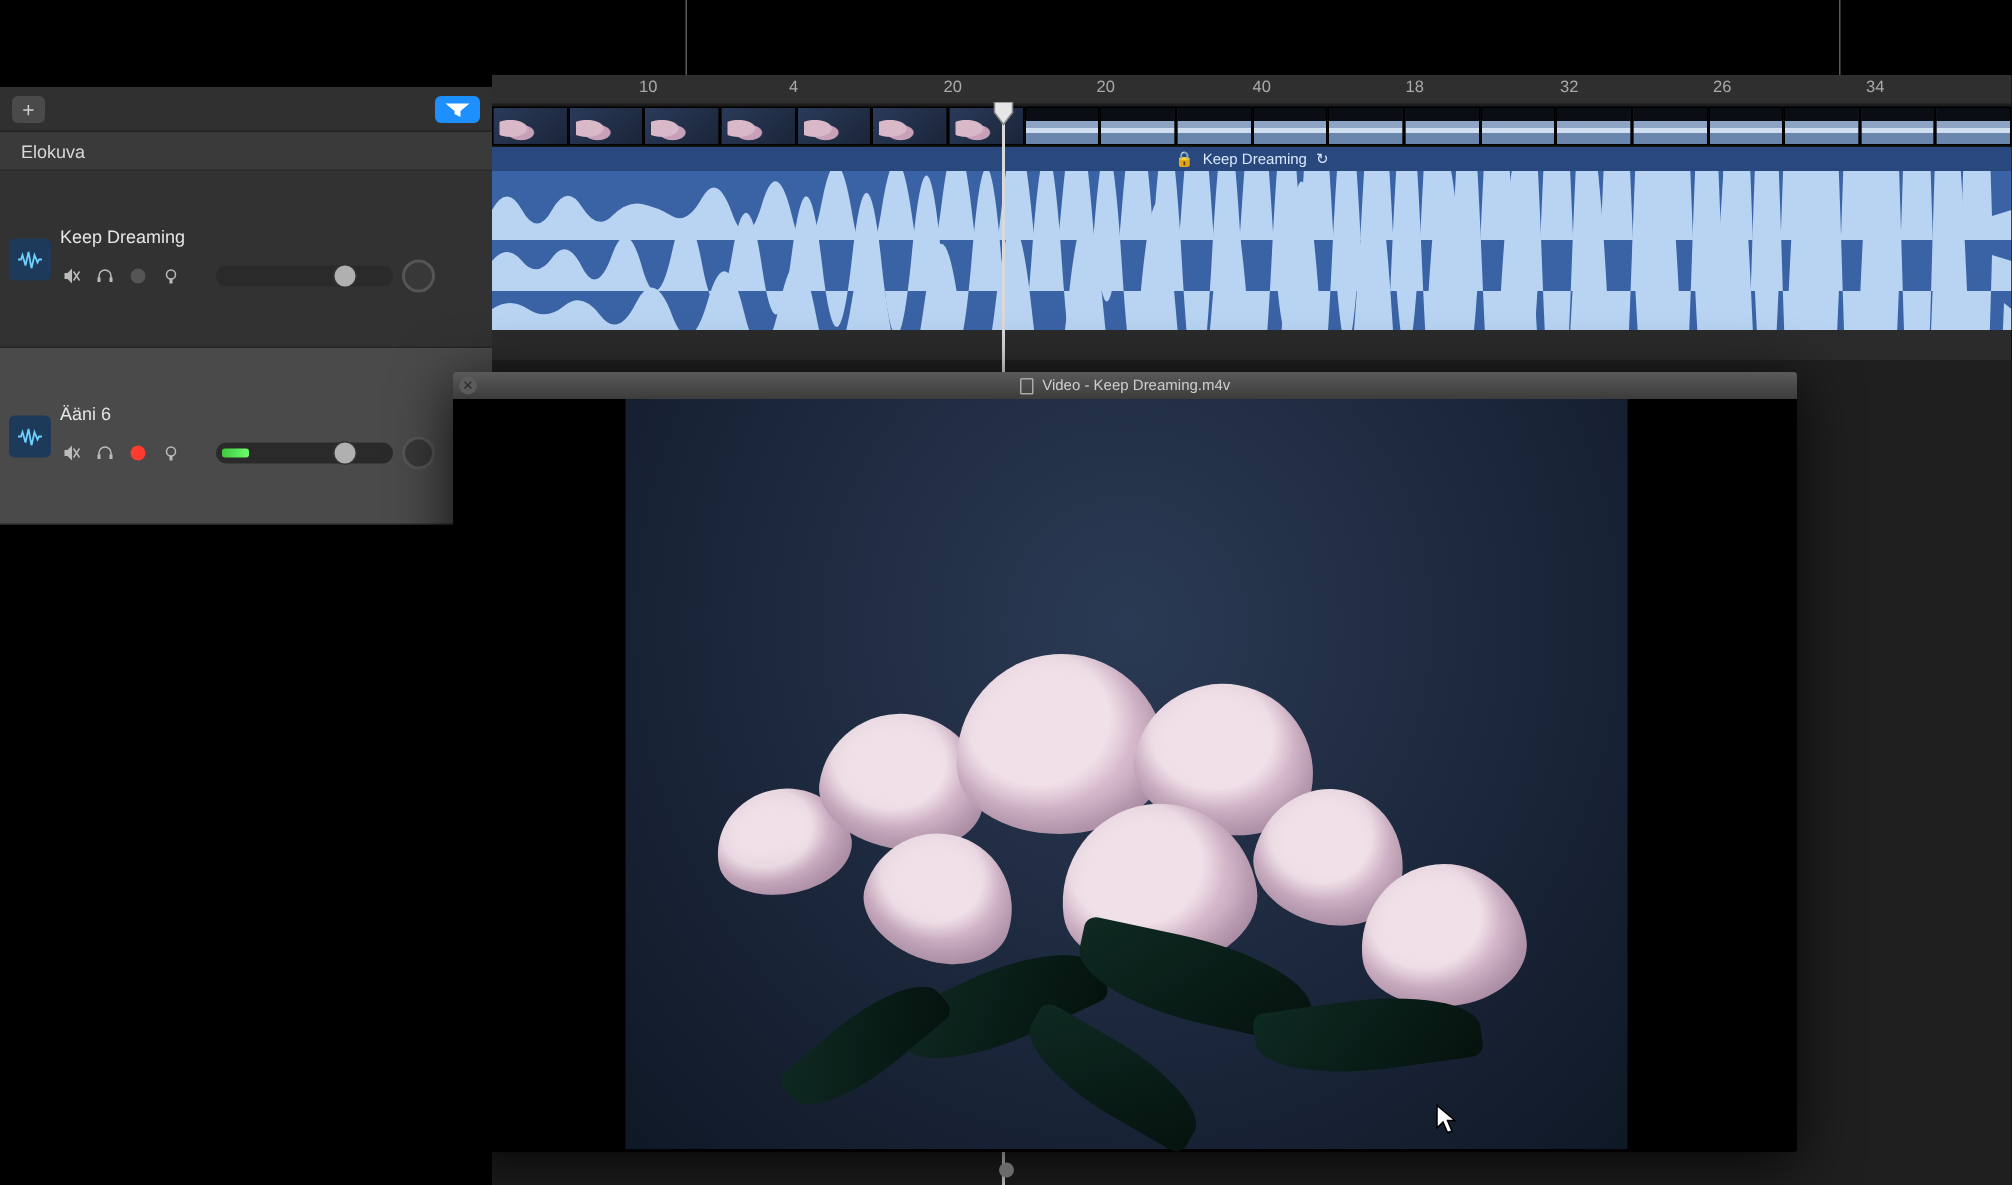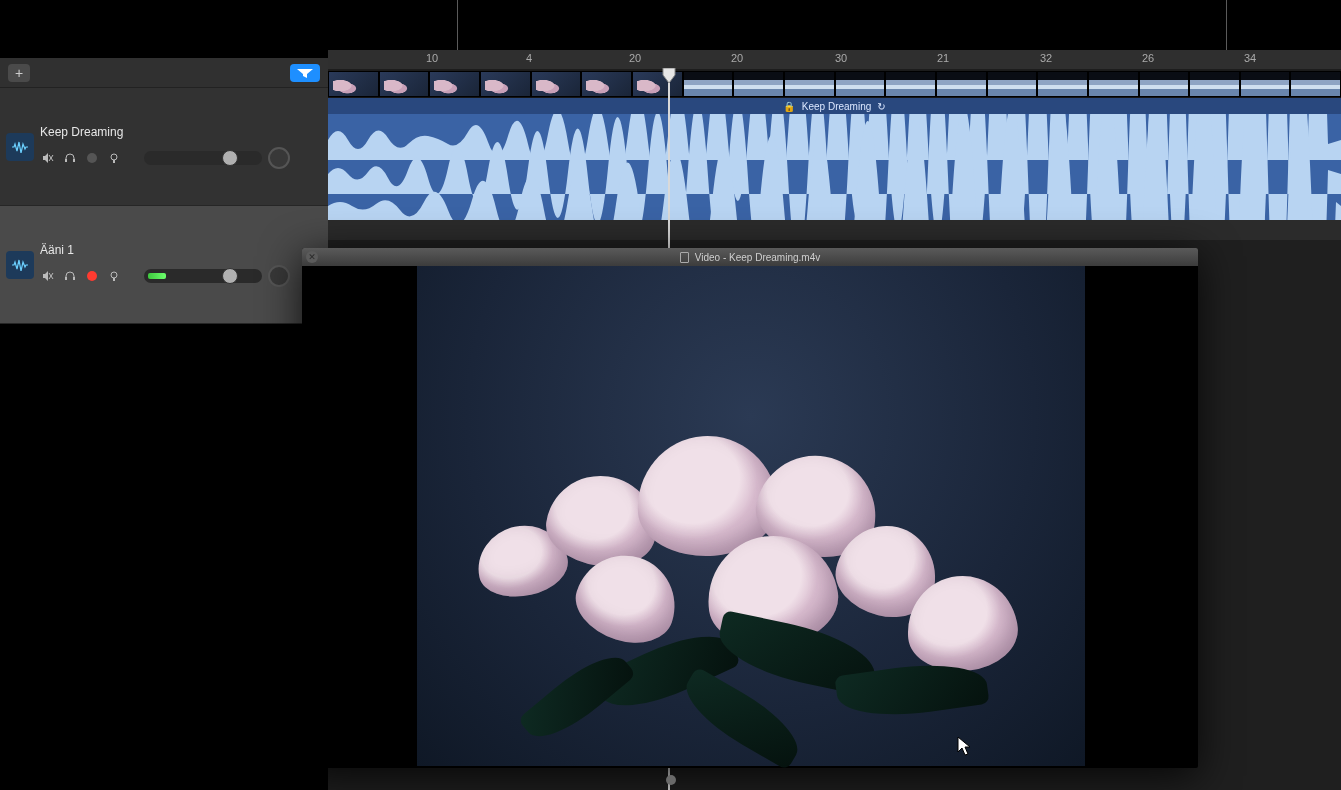--- a/index.html
+++ b/index.html
@@ -86,20 +86,23 @@
 
   <div class="sidebar">
     <div class="sidebar-toolbar">
       <div class="add-btn">+</div>
       <div class="filter-btn">
         <svg width="18" height="12" viewBox="0 0 18 12">
             <path d="M1 2h16L11 7v4l-4-2V7z"></path>
           </svg>
       </div>
     </div>
+    <div class="track-header-row">
+      <span>Elokuva</span>
+    </div>
 
     <div class="track audio1">
       <div class="icon-cell">
         <div class="icon-box">
           <svg width="18" height="12" viewBox="0 0 18 12">
               <path d="M1 6h2l1-3 2 7 2-9 2 11 2-9 2 5 1-2h2" stroke="#6cd0ff" stroke-width="1.2" fill="none"></path>
             </svg>
         </div>
       </div>
       <div class="body">
@@ -139,21 +142,21 @@
 
     <div class="track audio2">
       <div class="icon-cell">
         <div class="icon-box">
           <svg width="18" height="12" viewBox="0 0 18 12">
               <path d="M1 6h2l1-3 2 7 2-9 2 11 2-9 2 5 1-2h2" stroke="#6cd0ff" stroke-width="1.2" fill="none"></path>
             </svg>
         </div>
       </div>
       <div class="body">
-        <div class="track-name">Ääni 1</div>
+        <div class="track-name">Ääni 6</div>
         <div class="controls-row">
           <span class="ctrl">
             <svg width="12" height="12" viewBox="0 0 12 12">
                 <path d="M1 4h2l3-3v10l-3-3H1z" fill="#bbb"></path>
                 <line x1="7" y1="3" x2="11" y2="9" stroke="#bbb"></line>
                 <line x1="11" y1="3" x2="7" y2="9" stroke="#bbb"></line>
               </svg>
           </span>
           <span class="ctrl">
             <svg width="12" height="12" viewBox="0 0 12 12">
@@ -185,22 +188,22 @@
   <div class="zoom">
       <div class="zthumb"></div>
     </div>
 
   <div class="timeline">
     <div class="ruler">
       <span class="tick" style="left:98px">10</span>
       <span class="tick" style="left:198px">4</span>
       <span class="tick" style="left:301px">20</span>
       <span class="tick" style="left:403px">20</span>
-      <span class="tick" style="left:507px">30</span>
-      <span class="tick" style="left:609px">21</span>
+      <span class="tick" style="left:507px">40</span>
+      <span class="tick" style="left:609px">18</span>
       <span class="tick" style="left:712px">32</span>
       <span class="tick" style="left:814px">26</span>
       <span class="tick" style="left:916px">34</span>
     </div>
 
     <div class="video-row">
       <div class="thumb-frame flower"></div>
       <div class="thumb-frame flower"></div>
       <div class="thumb-frame flower"></div>
       <div class="thumb-frame flower"></div>

